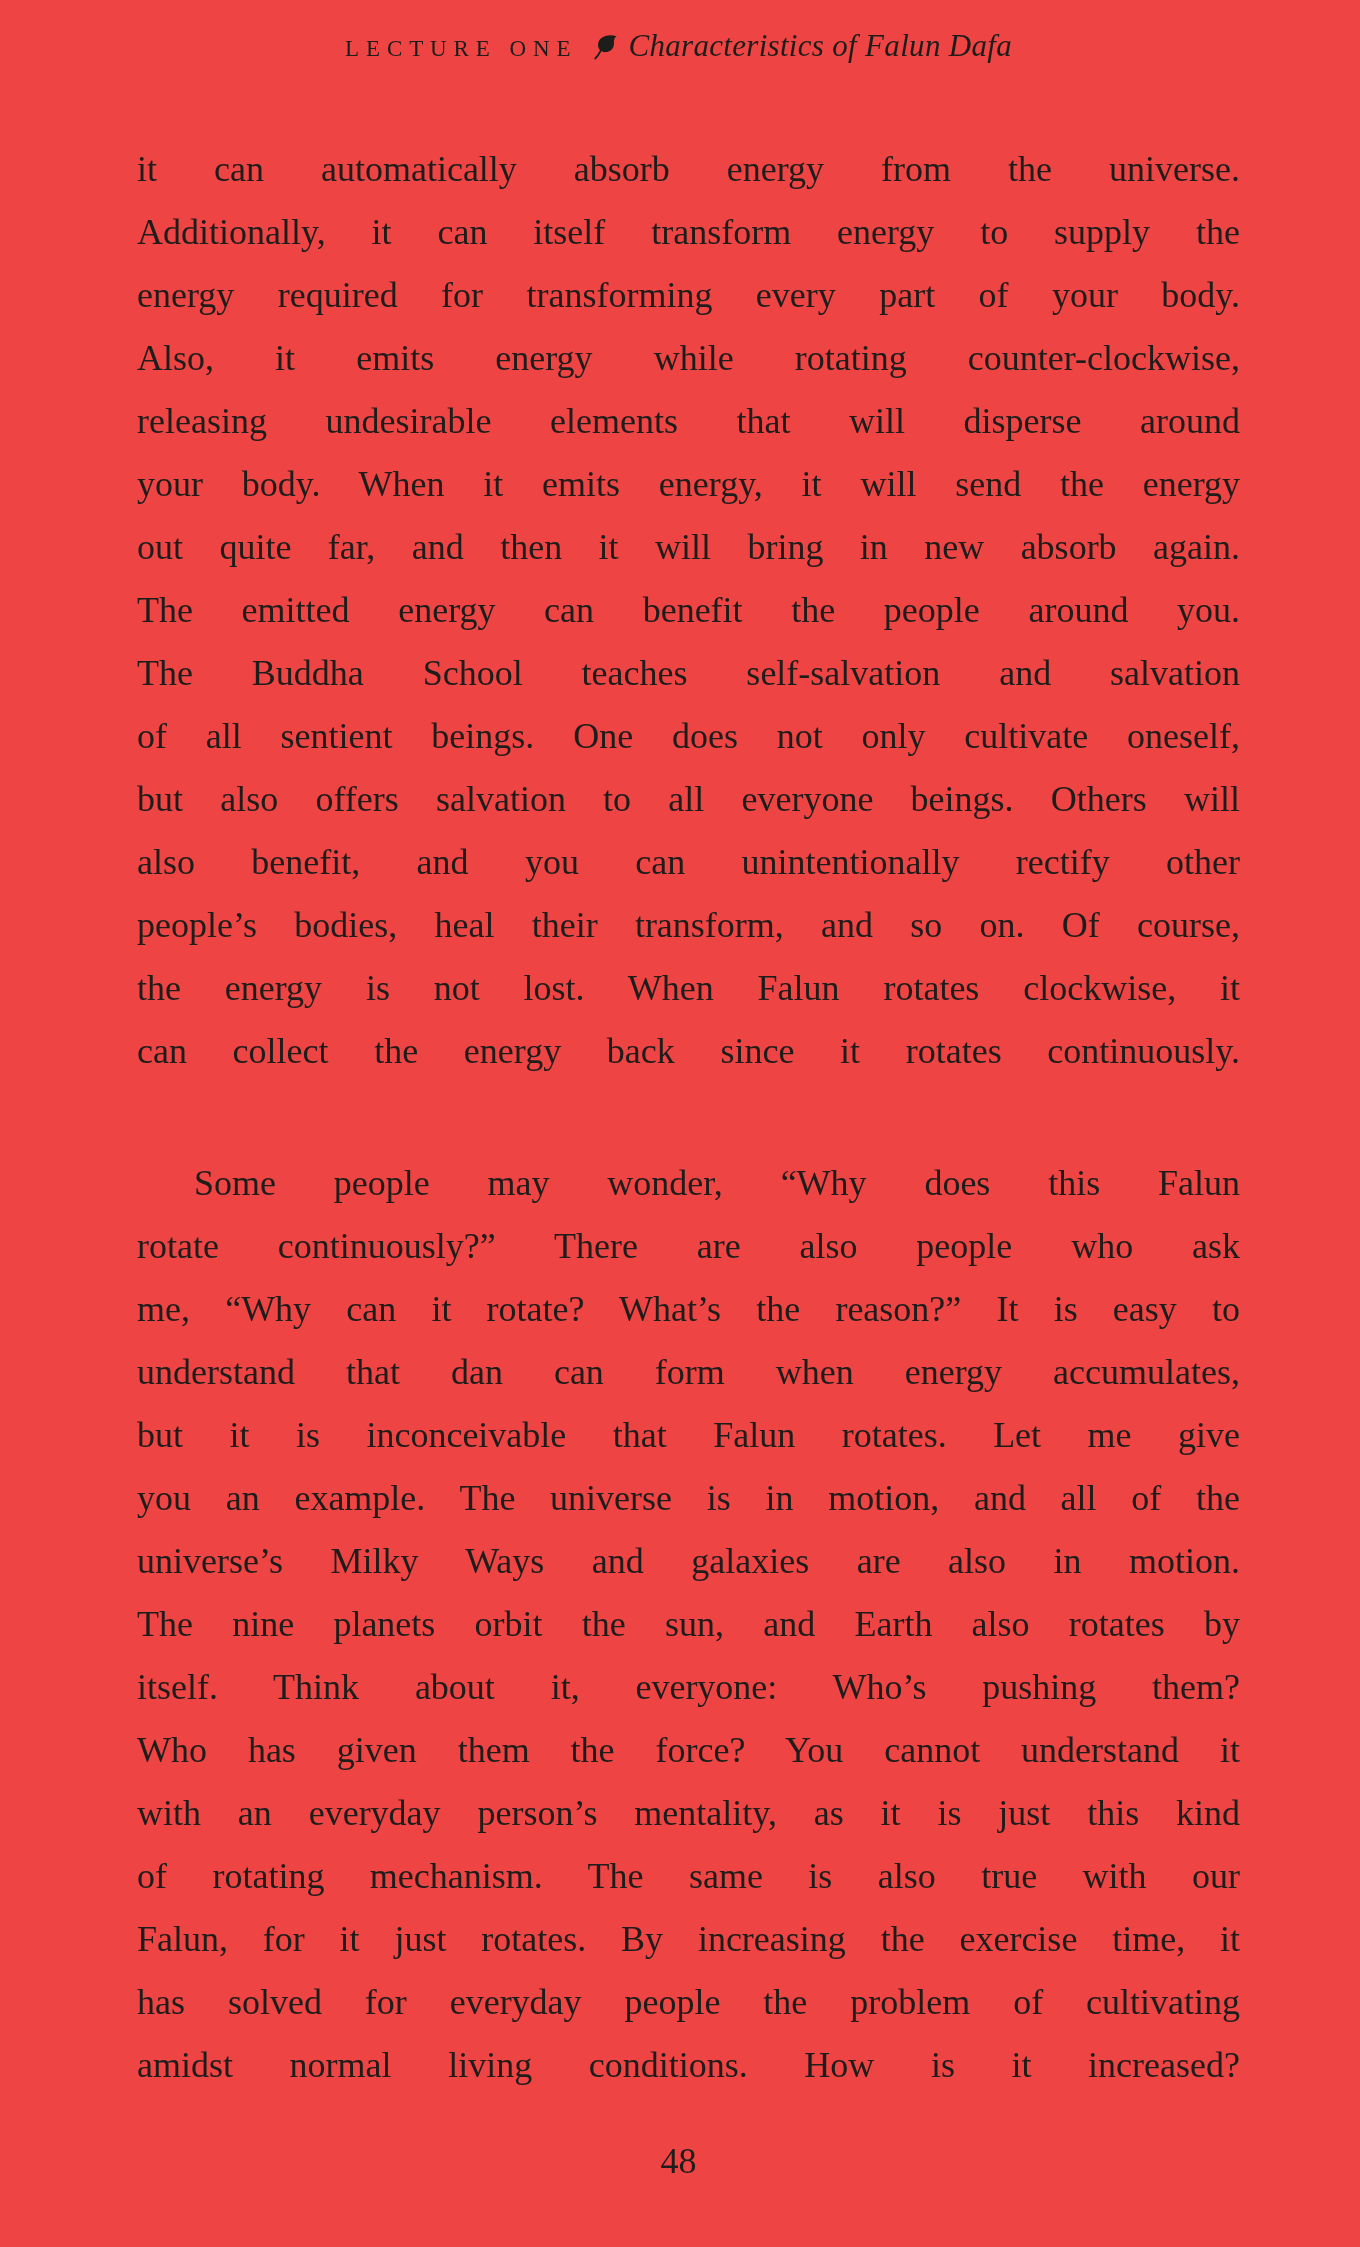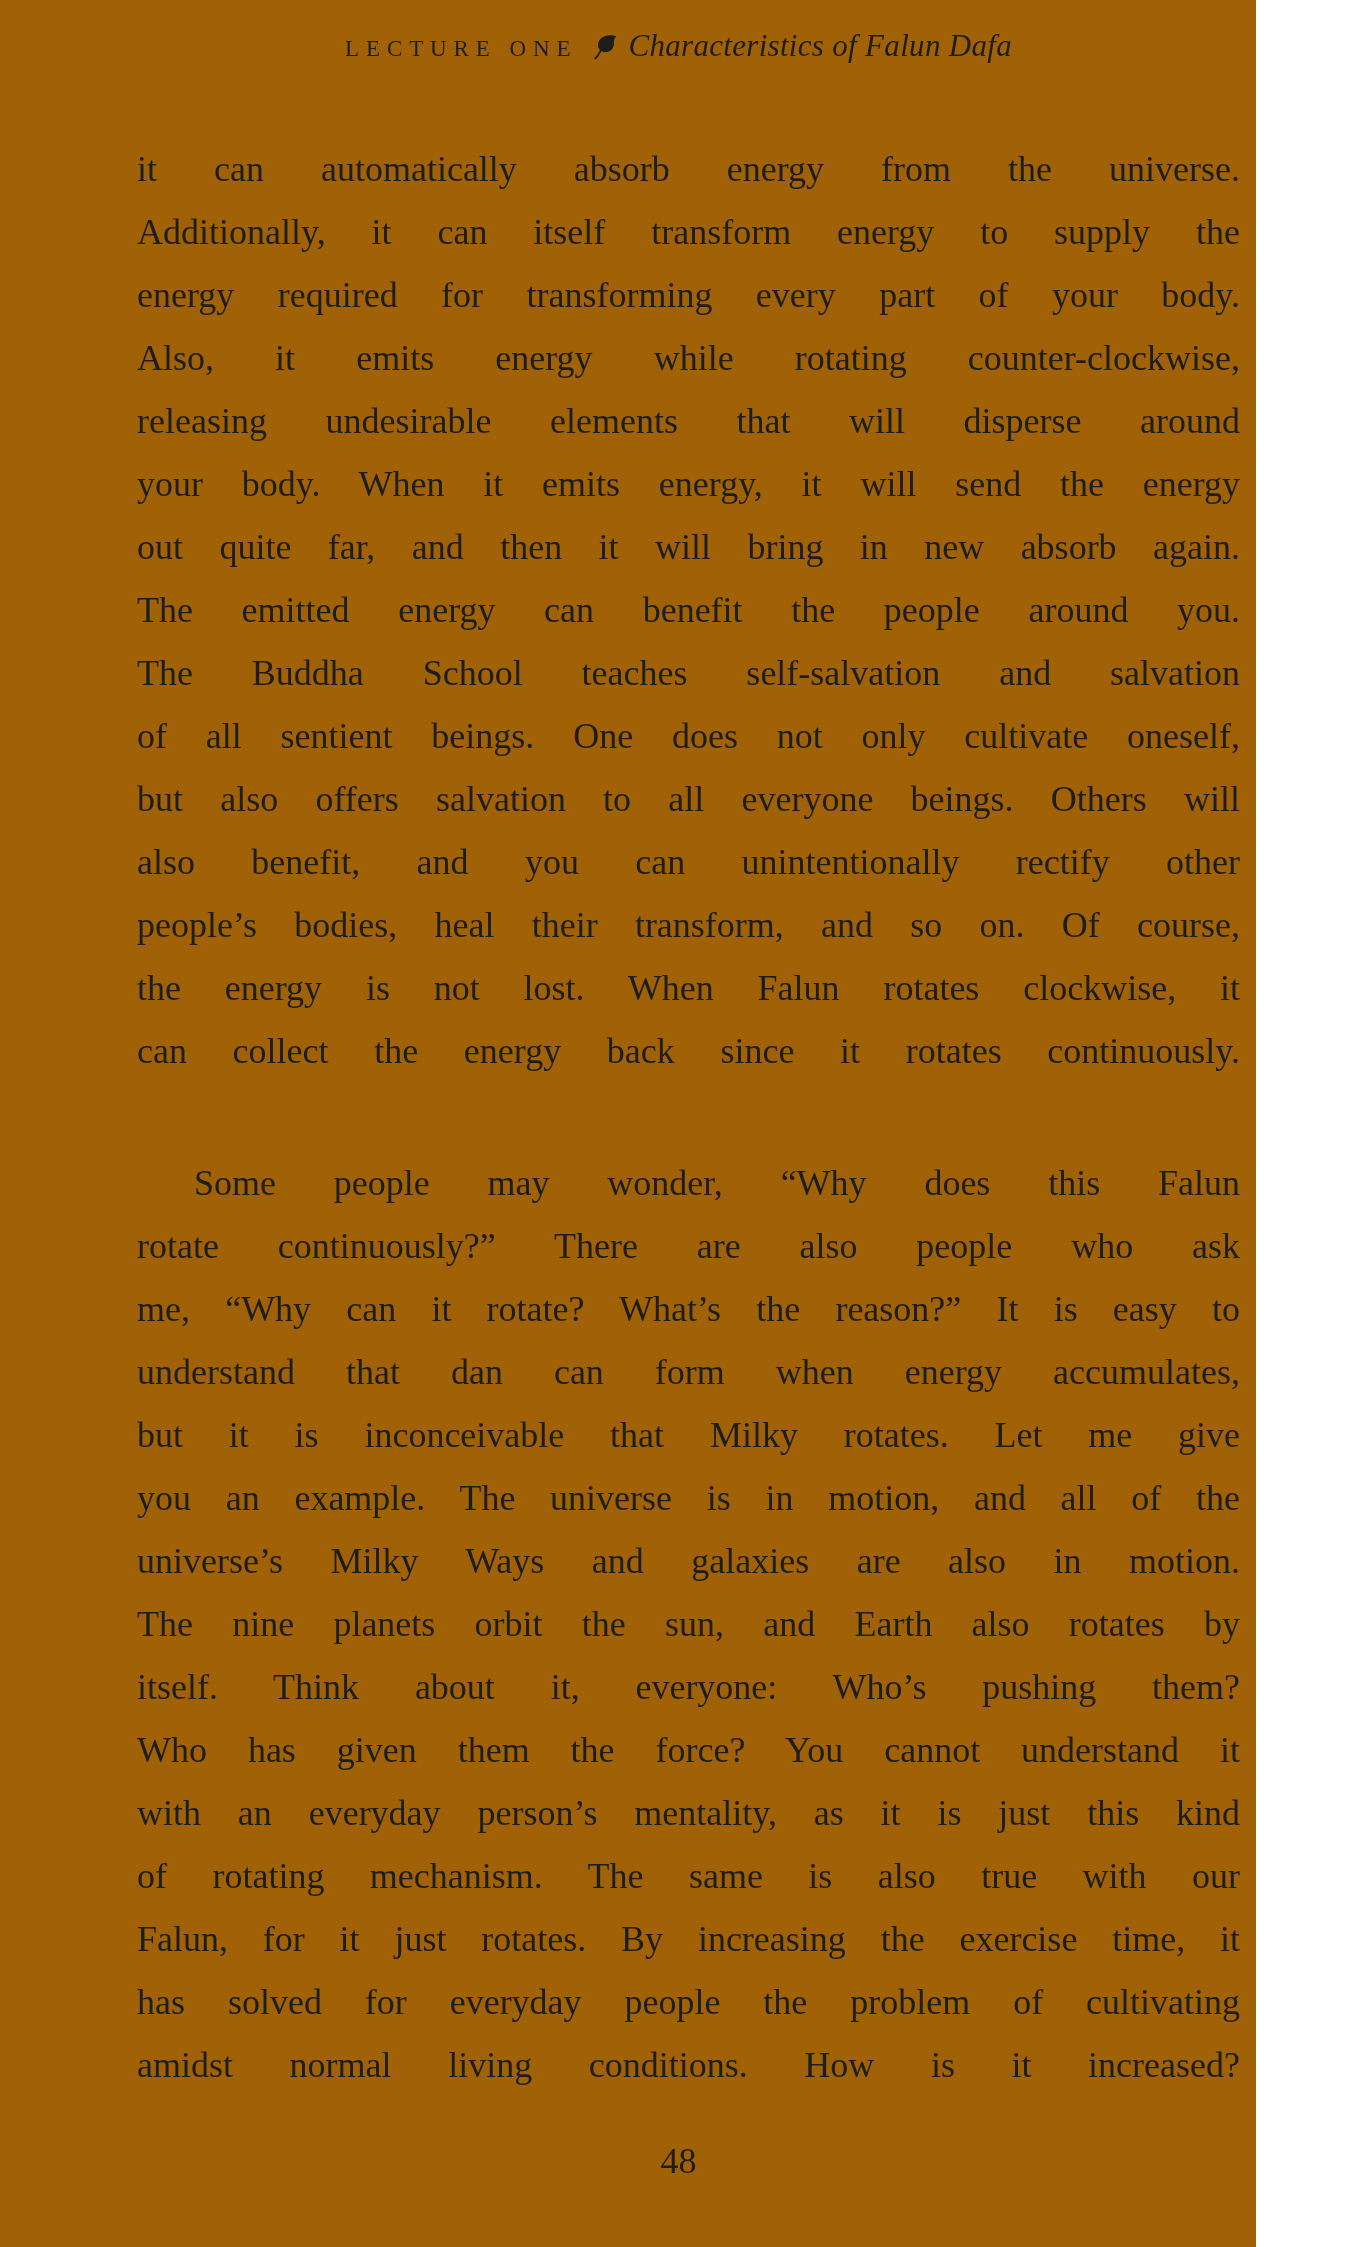--- a/index.html
+++ b/index.html
@@ -1,20 +1,20 @@
 <!DOCTYPE html>
 <html><head>
 <meta charset="utf-8">
 <style>
   html, body { margin: 0; padding: 0; background: #ffffff; }
   .page {
     position: relative;
-    width: 1256px;
+    width: 1360px;
     height: 2247px;
-    background: #a16207;
+    background: #ef4444;
     color: #1d1d1b;
     font-family: "Liberation Serif", "DejaVu Serif", serif;
     overflow: hidden;
   }
   .running-head {
     position: absolute;
     top: 28px;
     left: 117px;
     width: 1123px;
     text-align: center;
@@ -92,21 +92,21 @@
         <div class="line">also benefit, and you can unintentionally rectify other</div>
         <div class="line">people’s bodies, heal their transform, and so on. Of course,</div>
         <div class="line">the energy is not lost. When Falun rotates clockwise, it</div>
         <div class="line">can collect the energy back since it rotates continuously.</div>
       </div>
       <div class="paragraph indented">
         <div class="line">Some people may wonder, “Why does this Falun</div>
         <div class="line">rotate continuously?” There are also people who ask</div>
         <div class="line">me, “Why can it rotate? What’s the reason?” It is easy to</div>
         <div class="line">understand that dan can form when energy accumulates,</div>
-        <div class="line">but it is inconceivable that Milky rotates. Let me give</div>
+        <div class="line">but it is inconceivable that Falun rotates. Let me give</div>
         <div class="line">you an example. The universe is in motion, and all of the</div>
         <div class="line">universe’s Milky Ways and galaxies are also in motion.</div>
         <div class="line">The nine planets orbit the sun, and Earth also rotates by</div>
         <div class="line">itself. Think about it, everyone: Who’s pushing them?</div>
         <div class="line">Who has given them the force? You cannot understand it</div>
         <div class="line">with an everyday person’s mentality, as it is just this kind</div>
         <div class="line">of rotating mechanism. The same is also true with our</div>
         <div class="line">Falun, for it just rotates. By increasing the exercise time, it</div>
         <div class="line">has solved for everyday people the problem of cultivating</div>
         <div class="line">amidst normal living conditions. How is it increased?</div>

